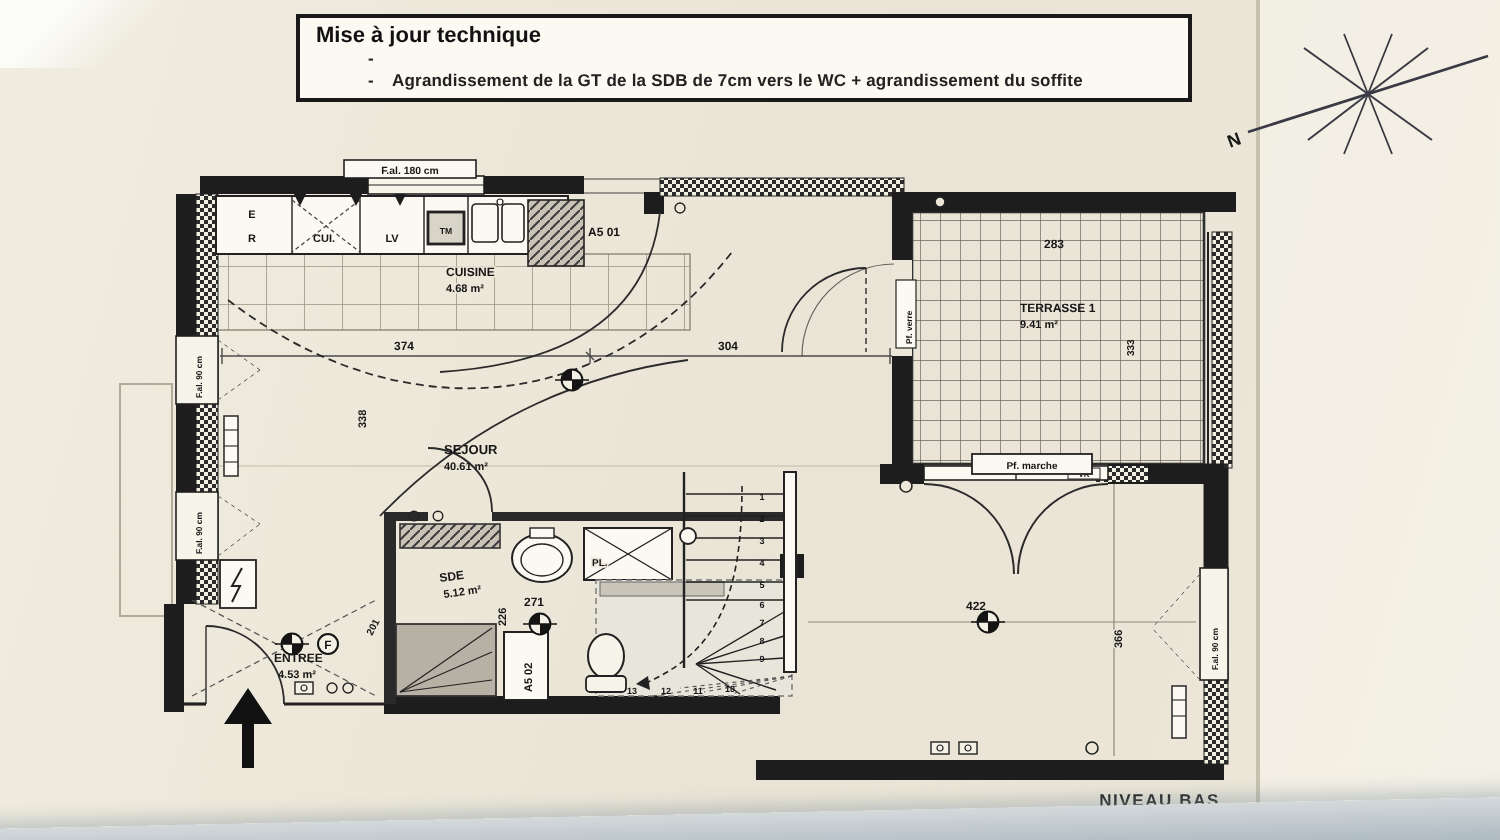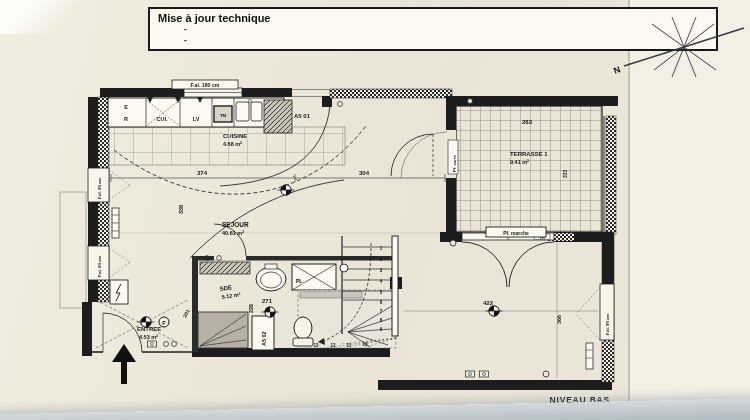--- a/index.html
+++ b/index.html
@@ -7,21 +7,21 @@
     background:linear-gradient(105deg,#f0ecdf 0%,#e9e4d5 55%,#ece7d9 100%);
     font-family:"Liberation Sans",sans-serif;}
   .corner-white{position:absolute;left:0;top:0;width:90px;height:34px;
     background:linear-gradient(135deg,#fbfbf8 30%,rgba(251,251,248,0) 70%);}
   .fold{position:absolute;left:628px;top:0;width:2px;height:404px;background:#c7c1af;}
   .right-lighter{position:absolute;left:630px;top:0;width:120px;height:404px;background:rgba(253,251,244,.45);}
   .photo-bottom{position:absolute;left:-15px;top:406px;width:110%;height:40px;
     transform:rotate(-1.2deg);
     background:linear-gradient(180deg,#d4d9db 0%,#b3bec5 45%,#9fadb6 100%);
     box-shadow:0 -4px 8px rgba(140,155,165,.45);}
-  .tblock{position:absolute;left:148px;top:7px;width:570px;height:44px;box-sizing:border-box;
+  .tblock{position:absolute;left:148px;top:7px;width:448px;height:44px;box-sizing:border-box;
     background:#fbf9f1;border:2px solid #191919;padding:3px 8px 0 8px;}
   .tb-title{font-size:11px;font-weight:700;color:#111;}
   .tb-item{display:flex;font-size:8.5px;font-weight:700;color:#222;line-height:1.3;letter-spacing:.1px;}
   .tb-item .dash{width:12px;margin-left:26px;flex:none;}
   svg{position:absolute;left:0;top:0;}
   svg text{font-family:"Liberation Sans",sans-serif;fill:#161616;}
   .halo{paint-order:stroke;stroke:#ece7d9;stroke-width:1.6px;}
 </style>
 </head>
 <body>
@@ -31,20 +31,21 @@
   <div class="right-lighter"></div>
   <div class="fold"></div>
 
   <div class="tblock">
     <div class="tb-title">Mise à jour technique</div>
     <div class="tb-item">
       <span class="dash">-</span>
     </div>
     <div class="tb-item">
       <span class="dash">-</span>
+      <span>Agrandissement de la GT de la SDB de 7cm vers le WC + agrandissement du soffite</span>
     </div>
   </div>
 
   <svg width="750" height="420" viewBox="0 0 750 420">
     <defs>
       <pattern id="chk" width="4" height="4" patternUnits="userSpaceOnUse">
         <rect width="4" height="4" fill="#f2efe4"></rect>
         <rect width="2" height="2" fill="#2b2b2b"></rect>
         <rect x="2" y="2" width="2" height="2" fill="#2b2b2b"></rect>
       </pattern>

